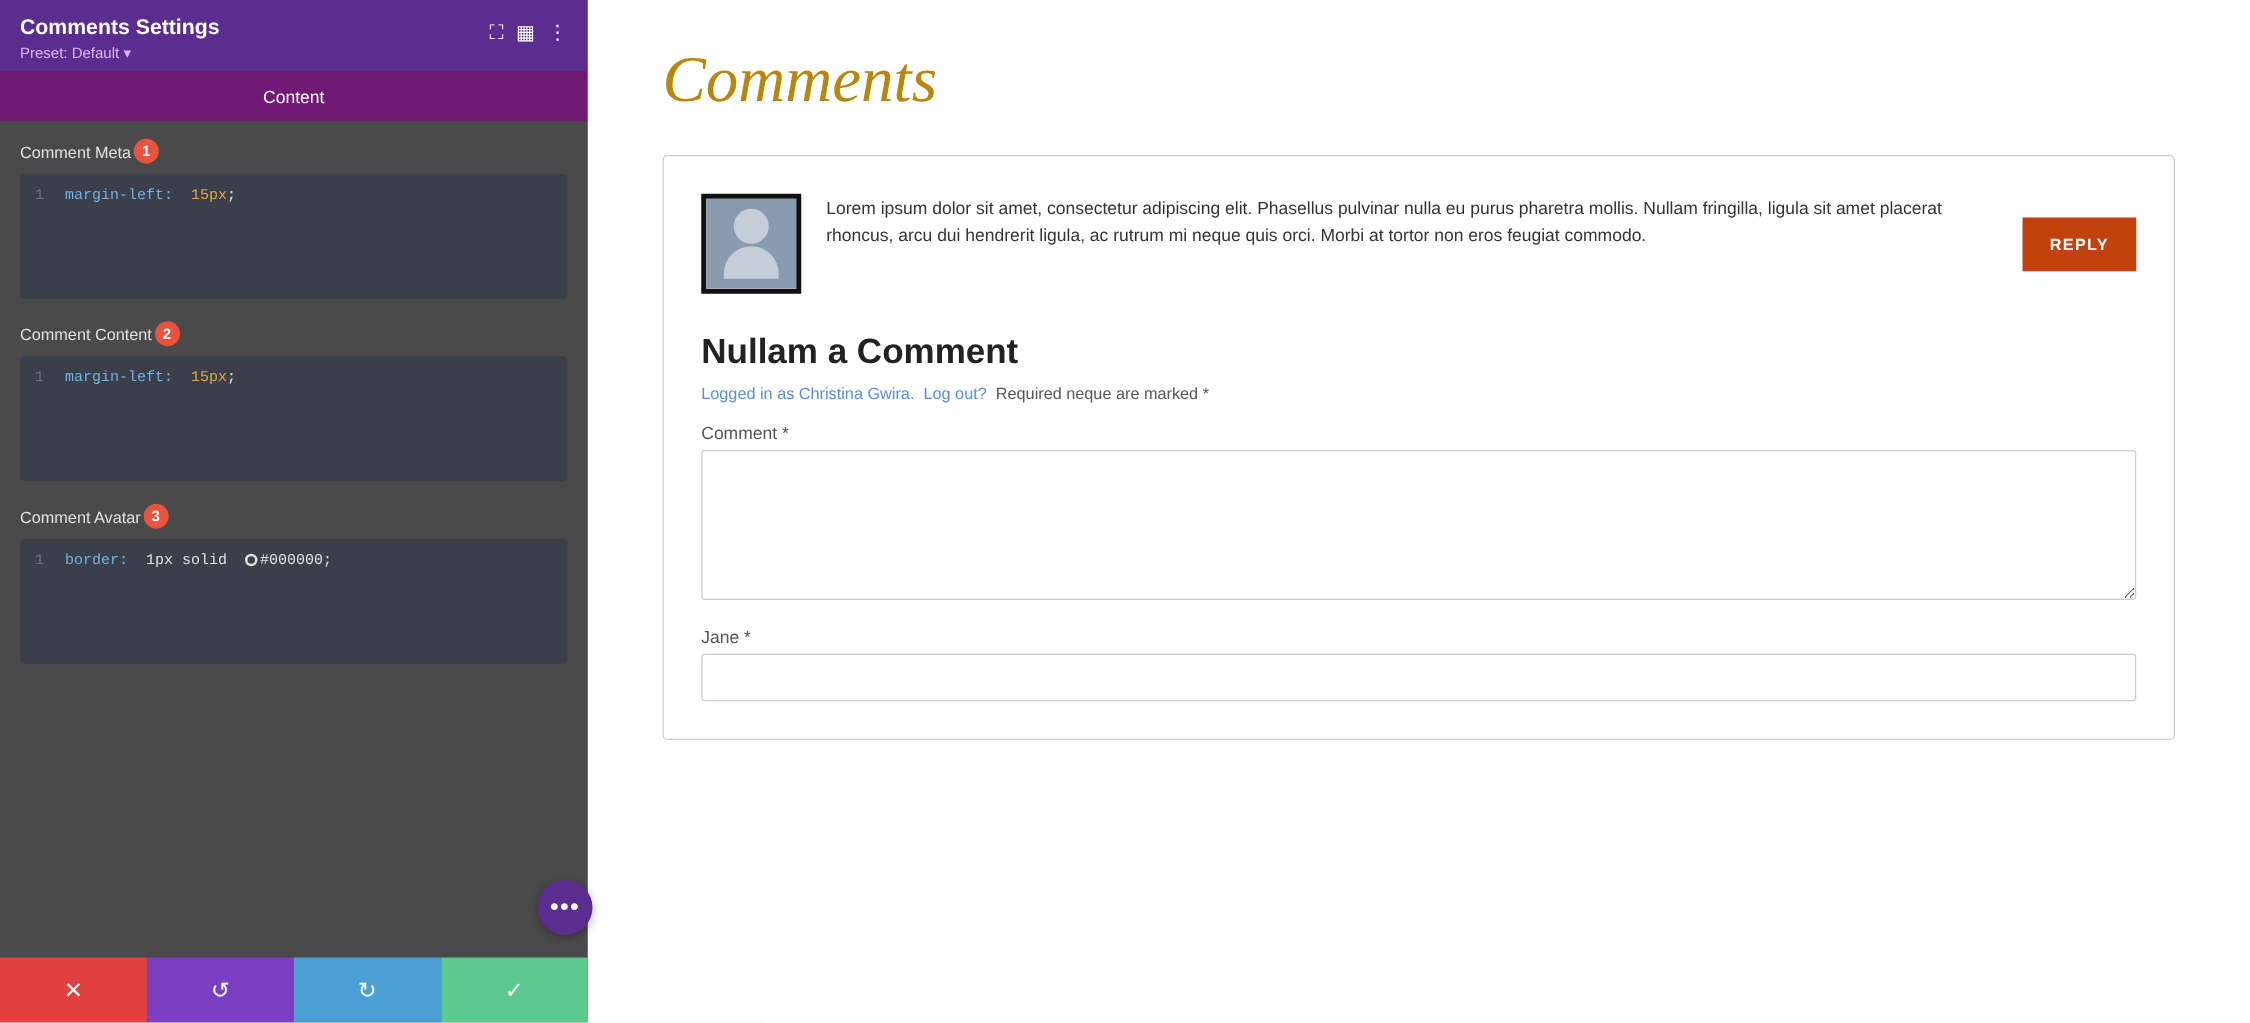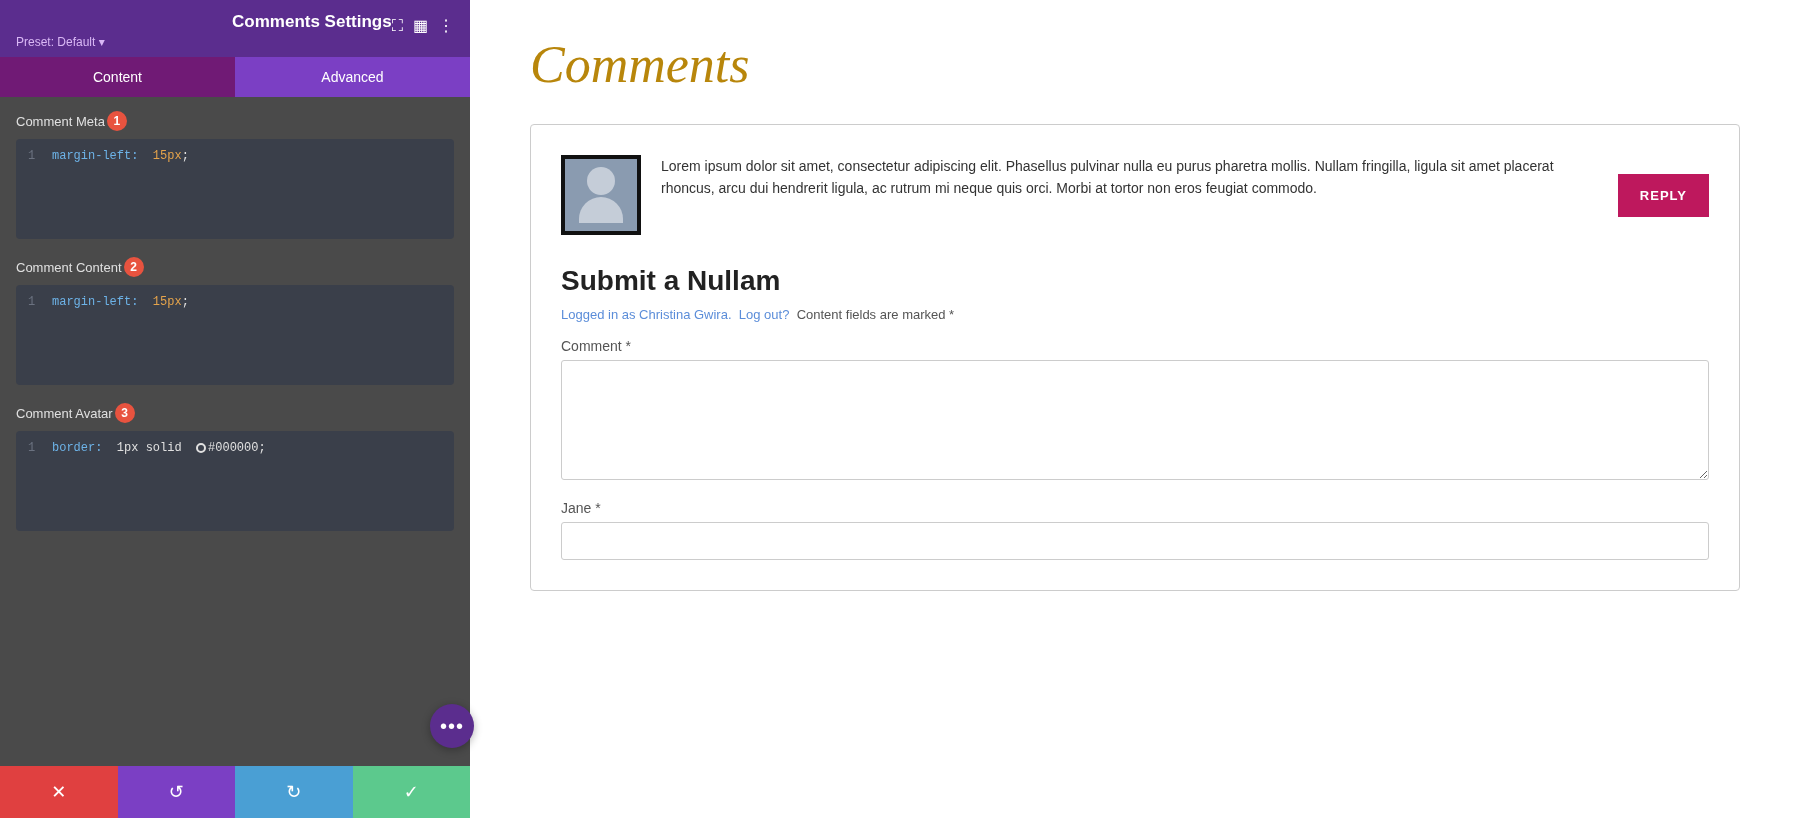--- a/index.html
+++ b/index.html
@@ -22,21 +22,20 @@
       display: flex;
       align-items: flex-start;
       justify-content: space-between;
     }
 
     .panel-title-group { flex: 1; }
     .panel-title {
       color: #fff;
       font-size: 17px;
       font-weight: 600;
-      text-align: right;
     }
     .panel-preset {
       color: #d9b8f5;
       font-size: 12px;
       margin-top: 3px;
     }
     .panel-preset a { color: #d9b8f5; text-decoration: none; }
 
     .panel-header-icons {
       display: flex;
@@ -241,21 +240,21 @@
       text-decoration: none;
     }
 
     .comment-text {
       font-size: 14px;
       color: #333;
       line-height: 1.6;
     }
 
     .reply-btn {
-      background: #be185d;
+      background: #c2410c;
       color: #fff;
       border: none;
       padding: 14px 22px;
       font-size: 13px;
       font-weight: 700;
       letter-spacing: 1px;
       cursor: pointer;
       min-width: 90px;
       align-self: center;
     }
@@ -345,21 +344,20 @@
     </div>
     <div class="panel-header-icons">
       <span>⛶</span>
       <span>▦</span>
       <span>⋮</span>
     </div>
   </div>
 
   <div class="tabs">
     <div class="tab">Content</div>
-    <div class="tab active">Advanced</div>
   </div>
 
   <div class="panel-content">
 
     <div class="section-label">
       <span>Comment Meta</span>
       <span class="badge badge-1">1</span>
     </div>
     <div class="code-block">
       <div class="code-line">
@@ -422,27 +420,27 @@
           <div class="avatar-body"></div>
         </div>
       </div>
       <div class="comment-body">
         <div class="comment-text">Lorem ipsum dolor sit amet, consectetur adipiscing elit. Phasellus pulvinar nulla eu purus pharetra mollis. Nullam fringilla, ligula sit amet placerat rhoncus, arcu dui hendrerit ligula, ac rutrum mi neque quis orci. Morbi at tortor non eros feugiat commodo.</div>
       </div>
       <button class="reply-btn">REPLY</button>
     </div>
 
     <div>
-      <h2 class="submit-title">Submit a Nullam</h2>
+      <h2 class="submit-title">Nullam a Comment</h2>
       <div class="logged-in-text">
         <a href="#">
           <span>Logged in as Christina Gwira.</span>
         </a>
         &nbsp;<a href="#">Log out?</a>
-        &nbsp;<span>Content fields are marked *</span>
+        &nbsp;<span>Required neque are marked *</span>
       </div>
 
       <label class="form-label">Comment *</label>
       <textarea class="comment-textarea" style=""></textarea>
 
       <div class="name-input-wrap">
         <label class="form-label">Jane *</label>
         <input class="name-input" type="text" style="">
       </div>
     </div>

